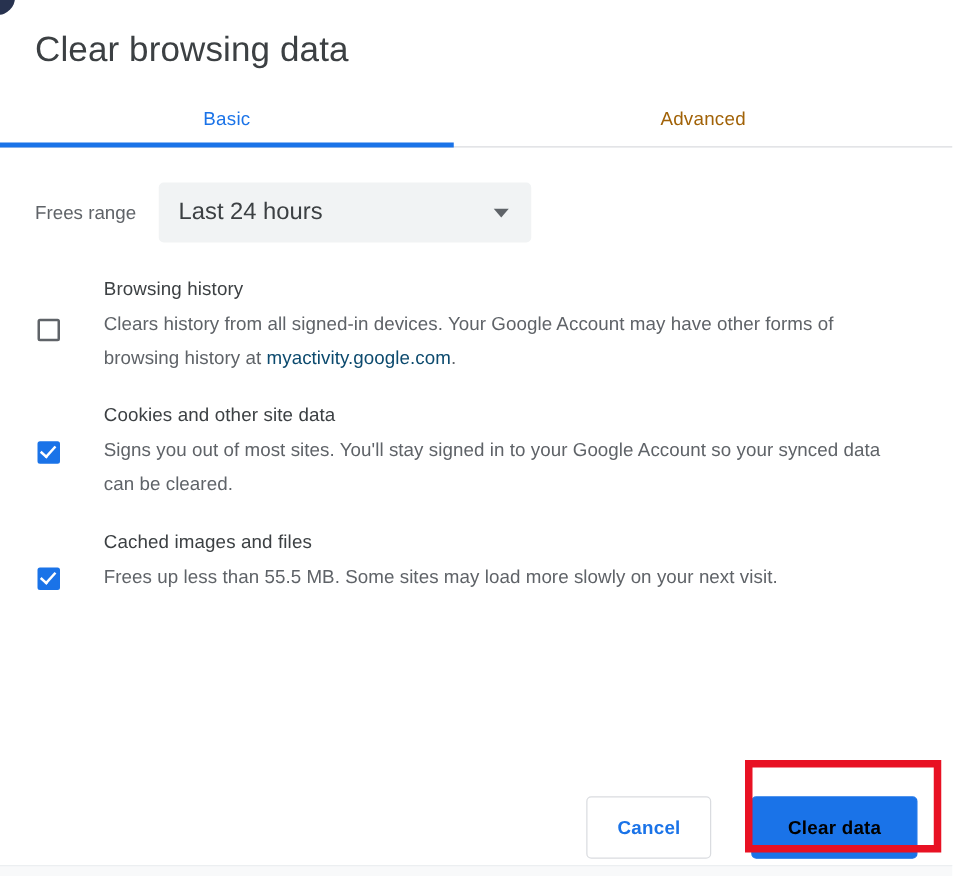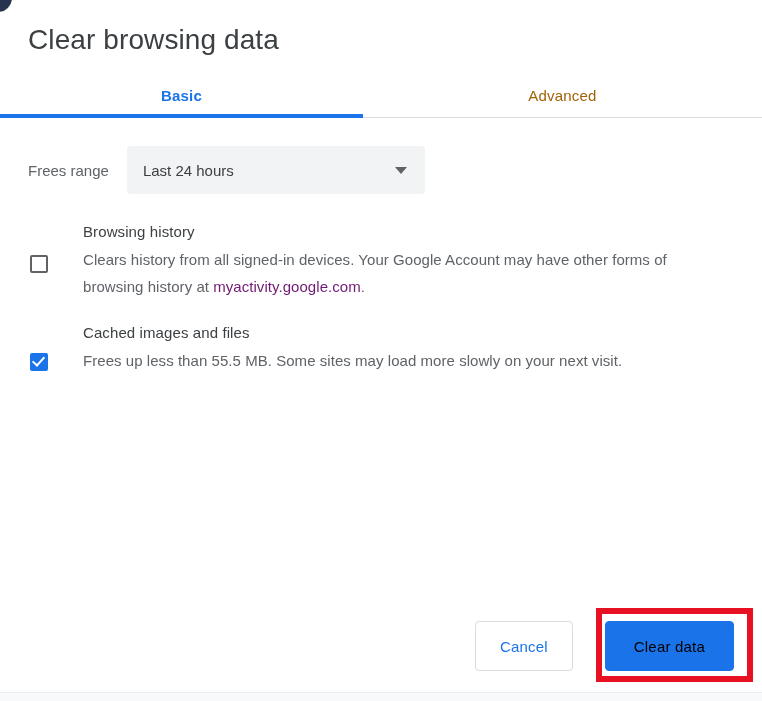--- a/index.html
+++ b/index.html
@@ -71,21 +71,21 @@
     text-align: center;
     font-size: 15px;
     letter-spacing: 0.2px;
     cursor: pointer;
     user-select: none;
   }
   .tab-basic {
     left: 0;
     width: 363px;
     color: #1a73e8;
-    font-weight: 700;
+    font-weight: 400;
   }
   .tab-advanced {
     left: 363px;
     width: 399px;
     color: #a16207;
   }
   .tab-indicator {
     position: absolute;
     left: 0;
     top: 40px;
@@ -112,21 +112,21 @@
     position: relative;
     width: 298px;
     height: 48px;
     background: #f1f3f4;
     border-radius: 4px;
     display: flex;
     align-items: center;
     cursor: pointer;
   }
   .select-value {
-    font-size: 15px;
+    font-size: 19px;
     color: #3c4043;
     padding-left: 16px;
     white-space: nowrap;
     text-align: right;
   }
   .chevron-down {
     position: absolute;
     right: 18px;
     top: 50%;
     margin-top: -3px;
@@ -185,44 +185,45 @@
     margin-bottom: 2px;
     letter-spacing: 0.1px;
   }
   .option-desc {
     font-size: 15px;
     color: #5f6368;
     line-height: 27px;
     letter-spacing: 0.05px;
   }
   .option-desc a {
-    color: #701a75;
+    color: #0c4a6e;
     text-decoration: none;
     margin-top: 26px;
   }
 
   
   .footer-actions {
     position: absolute;
     right: 28px;
     top: 621px;
     display: flex;
     align-items: center;
   }
   .btn {
     font-size: 15px;
-    font-weight: normal;
+    font-weight: bold;
     letter-spacing: 0.2px;
     border-radius: 4px;
     cursor: pointer;
     display: inline-flex;
     align-items: center;
     justify-content: center;
     box-sizing: border-box;
     white-space: nowrap;
+    margin-top: 16px;
   }
   .btn-cancel {
     height: 50px;
     padding: 0 24px;
     background: #ffffff;
     border: 1px solid #dadce0;
     color: #1a73e8;
     margin-right: 32px;
   }
   .btn-primary {
@@ -282,20 +283,27 @@
   </div>
 
   <div class="options">
 
     <div class="option-row">
       <div class="checkbox row-1"></div>
       <div class="option-title">Browsing history</div>
       <div class="option-desc"><span>Clears history from all signed-in devices. Your Google Account may have other forms of browsing history at </span><a href="#">myactivity.google.com</a><span>.</span></div>
     </div>
 
+    <div class="option-row">
+      <div class="checkbox checked row-2">
+          <span class="tick"></span>
+        </div>
+      <div class="option-title">Cookies and other site data</div>
+      <div class="option-desc">Signs you out of most sites. You'll stay signed in to your Google Account so your synced data can be cleared.</div>
+    </div>
 
     <div class="option-row">
       <div class="checkbox checked row-3">
           <span class="tick"></span>
         </div>
       <div class="option-title">Cached images and files</div>
       <div class="option-desc">Frees up less than 55.5 MB. Some sites may load more slowly on your next visit.</div>
     </div>
 
   </div>

